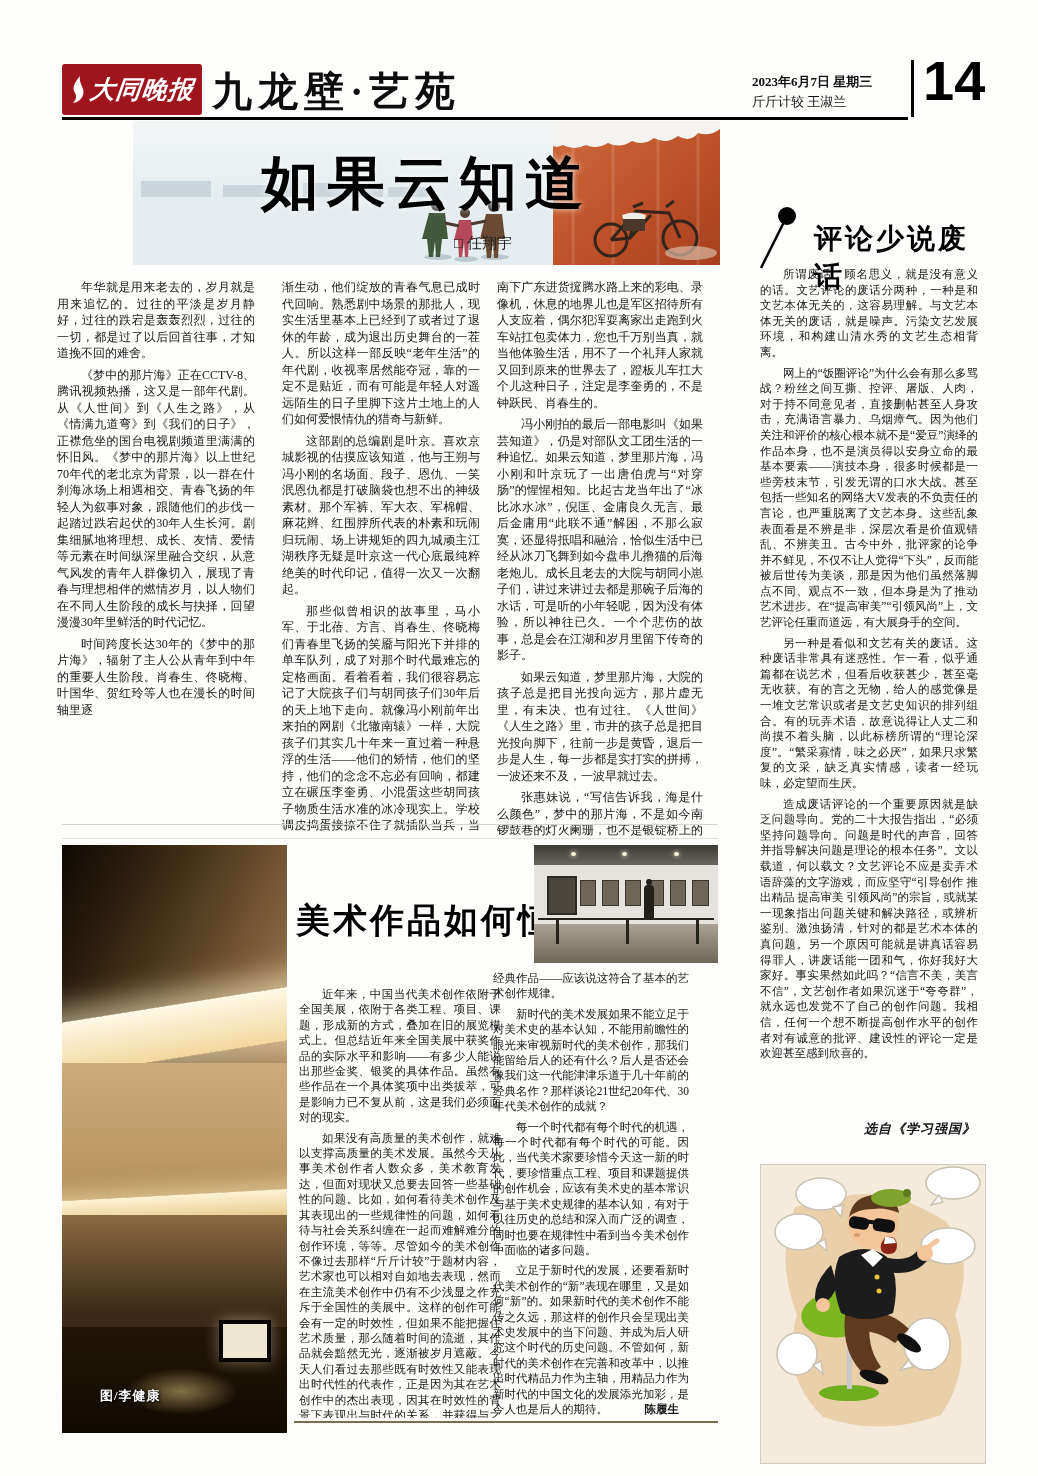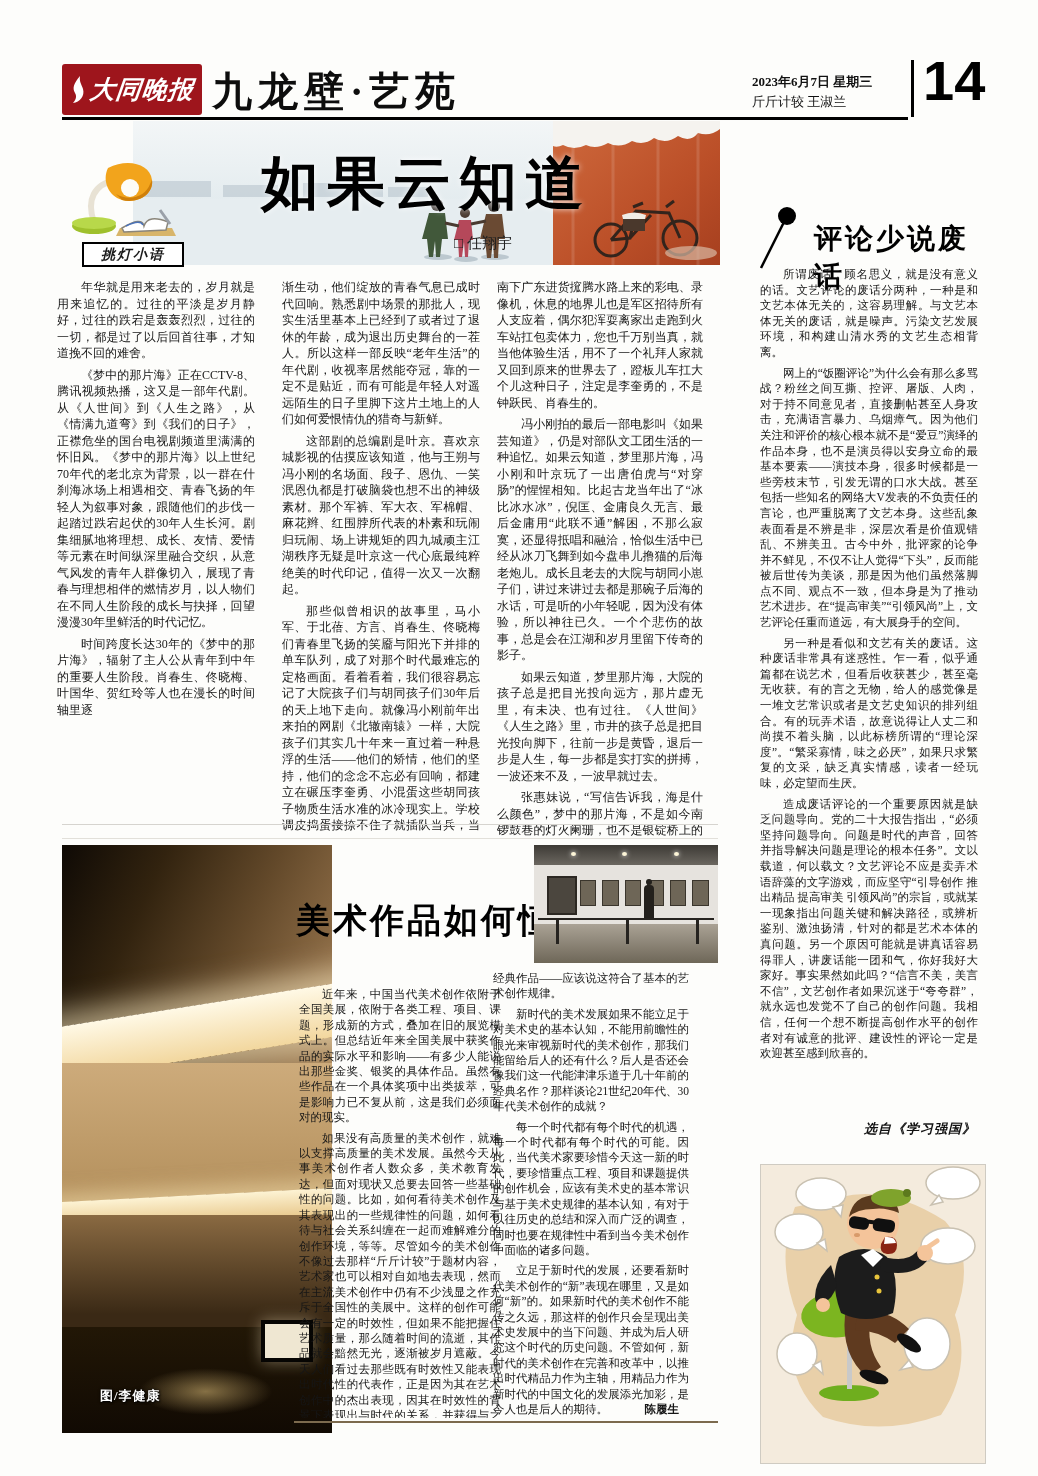--- a/index.html
+++ b/index.html
@@ -41,21 +41,21 @@
 
   
   .art-title{position:absolute;left:296px;top:898px;margin:0;font-size:34px;font-weight:900;letter-spacing:3px;color:#000;}
   .art-col{font-size:11.5px;line-height:15.4px;}
   .ac0{left:294px;top:982px;width:212px;height:436px;overflow:hidden;}
   .ac1{left:488px;top:966px;width:206px;height:452px;overflow:hidden;}
   .byline{float:right;margin-right:10px;font-weight:bold;}
   .art-rule{position:absolute;left:294px;top:1421px;width:424px;height:2px;background:#7c6a4e;}
 
   
-  .photoL{position:absolute;left:62px;top:845px;width:270px;height:588px;overflow:hidden;background:#0369a1;}
+  .photoL{position:absolute;left:62px;top:845px;width:225px;height:588px;overflow:hidden;background:#0369a1;}
   .photoL .ceil{position:absolute;left:-6%;top:0;width:112%;height:40%;
        background:linear-gradient(115deg,#0f0a05 4%,#32230f 30%,#63492a 58%,#93714a 85%,#b08a5c 100%);}
   .photoL .cove{position:absolute;left:-12%;top:27%;width:130%;height:9%;transform:rotate(-9deg);
        background:linear-gradient(180deg,#fff9e6,#f2d79e);box-shadow:0 0 28px 14px rgba(255,240,200,.55);}
   .photoL .wall{position:absolute;left:0;top:37%;width:100%;height:26%;background:linear-gradient(180deg,#cdab7b,#b18d59);}
   .photoL .band2{position:absolute;left:-4%;top:59.5%;width:108%;height:4.5%;transform:rotate(-3deg);
        background:linear-gradient(180deg,#fdf3d4,#e9ca8f);box-shadow:0 0 18px 9px rgba(250,230,180,.5);}
   .photoL .lower{position:absolute;left:0;top:63%;width:100%;height:21%;background:linear-gradient(180deg,#8a6a42,#3a2915 80%);}
   .photoL .floor{position:absolute;left:0;bottom:0;width:100%;height:18%;background:linear-gradient(180deg,#221706,#110a03);}
   .photoL .glow{position:absolute;left:28%;bottom:3%;width:50%;height:8%;
@@ -159,35 +159,20 @@
         <path d="M500 86 l10 -4 M533 86 l8 -6"></path>
       </g>
       <rect x="490" y="96" width="22" height="14" fill="#4a382c"></rect>
       <path d="M489 94 q12 -5 24 0 l-1 4 -22 0 Z" fill="#efece6"></path>
       <ellipse cx="558" cy="132" rx="26" ry="7" fill="#d9b9a4" opacity="0.7"></ellipse>
     </svg>
     <div class="banner-title">如果云知道</div>
     <div class="banner-author">□ 任翔宇</div>
   </div>
 
-  <div class="lamp-badge">
-    <svg width="122" height="92" viewBox="0 0 122 92">
-      <path d="M30 72 C22 50 30 34 52 30" stroke="#e8e2d4" stroke-width="6" fill="none"></path>
-      <path d="M44 18 C64 8 86 14 88 30 C90 44 74 54 58 50 C44 46 38 30 44 18 Z" fill="#f2a41c"></path>
-      <path d="M52 44 C66 52 82 46 86 34 L88 30 C90 44 74 54 58 50 Z" fill="#cf7f0a"></path>
-      <circle cx="66" cy="38" r="9" fill="#fdfcf7"></circle>
-      <ellipse cx="30" cy="76" rx="22" ry="8" fill="#9fc02c"></ellipse>
-      <ellipse cx="30" cy="73" rx="22" ry="6" fill="#b8d84a"></ellipse>
-      <path d="M52 86 L112 86 L108 78 L56 78 Z" fill="#d8b56a"></path>
-      <path d="M58 78 Q78 66 80 76 Q84 64 104 72 L102 80 L60 82 Z" fill="#ffffff" stroke="#8a857a" stroke-width="1.5"></path>
-      <path d="M62 76 Q76 69 79 75" stroke="#4a72b8" stroke-width="1.5" fill="none"></path>
-      <path d="M96 60 l10 14" stroke="#9aa0a8" stroke-width="3"></path>
-    </svg>
-    <div class="lamp-label">挑灯小语</div>
-  </div>
 
   <div class="textcol main-col mc0">
       <p class="para indent">年华就是用来老去的，岁月就是用来追忆的。过往的平淡是岁月静好，过往的跌宕是轰轰烈烈，过往的一切，都是过了以后回首往事，才知道挽不回的难舍。</p>
       <p class="para indent">《梦中的那片海》正在CCTV-8、腾讯视频热播，这又是一部年代剧。从《人世间》到《人生之路》，从《情满九道弯》到《我们的日子》，正襟危坐的国台电视剧频道里满满的怀旧风。《梦中的那片海》以上世纪70年代的老北京为背景，以一群在什刹海冰场上相遇相交、青春飞扬的年轻人为叙事对象，跟随他们的步伐一起踏过跌宕起伏的30年人生长河。剧集细腻地将理想、成长、友情、爱情等元素在时间纵深里融合交织，从意气风发的青年人群像切入，展现了青春与理想相伴的燃情岁月，以人物们在不同人生阶段的成长与抉择，回望漫漫30年里鲜活的时代记忆。</p>
       <p class="para indent">时间跨度长达30年的《梦中的那片海》，辐射了主人公从青年到中年的重要人生阶段。肖春生、佟晓梅、叶国华、贺红玲等人也在漫长的时间轴里逐</p>
     </div>
   <div class="textcol main-col mc1">
       <p class="para">渐生动，他们绽放的青春气息已成时代回响。熟悉剧中场景的那批人，现实生活里基本上已经到了或者过了退休的年龄，成为退出历史舞台的一茬人。所以这样一部反映“老年生活”的年代剧，收视率居然能夺冠，靠的一定不是贴近，而有可能是年轻人对遥远陌生的日子里脚下这片土地上的人们如何爱恨情仇的猎奇与新鲜。</p>
       <p class="para indent">这部剧的总编剧是叶京。喜欢京城影视的估摸应该知道，他与王朔与冯小刚的名场面、段子、恩仇、一笑泯恩仇都是打破脑袋也想不出的神级素材。那个军裤、军大衣、军棉帽、麻花辫、红围脖所代表的朴素和玩闹归玩闹、场上讲规矩的四九城顽主江湖秩序无疑是叶京这一代心底最纯粹绝美的时代印记，值得一次又一次翻起。</p>
       <p class="para indent">那些似曾相识的故事里，马小军、于北蓓、方言、肖春生、佟晓梅们青春里飞扬的笑靥与阳光下并排的单车队列，成了对那个时代最难忘的定格画面。看着看着，我们很容易忘记了大院孩子们与胡同孩子们30年后的天上地下走向。就像冯小刚前年出来拍的网剧《北辙南辕》一样，大院孩子们其实几十年来一直过着一种悬浮的生活——他们的矫情，他们的坚持，他们的念念不忘必有回响，都建立在碾压李奎勇、小混蛋这些胡同孩子物质生活水准的冰冷现实上。学校调皮捣蛋接捺不住了就插队当兵，当兵是在父亲的嫡系部队里，插队是父母曾经战斗过的老区，出身社会了学会在圈子里讲关系、批条子、玩儿钢材、玩儿盘条，</p>

